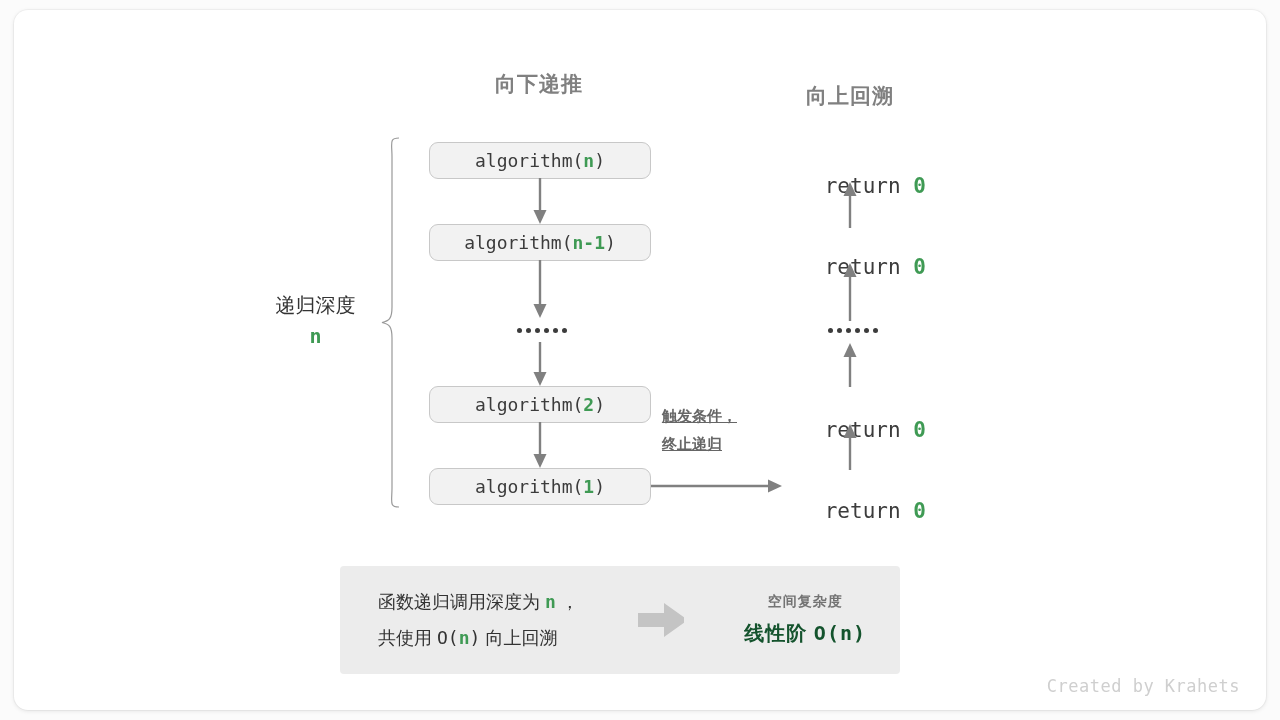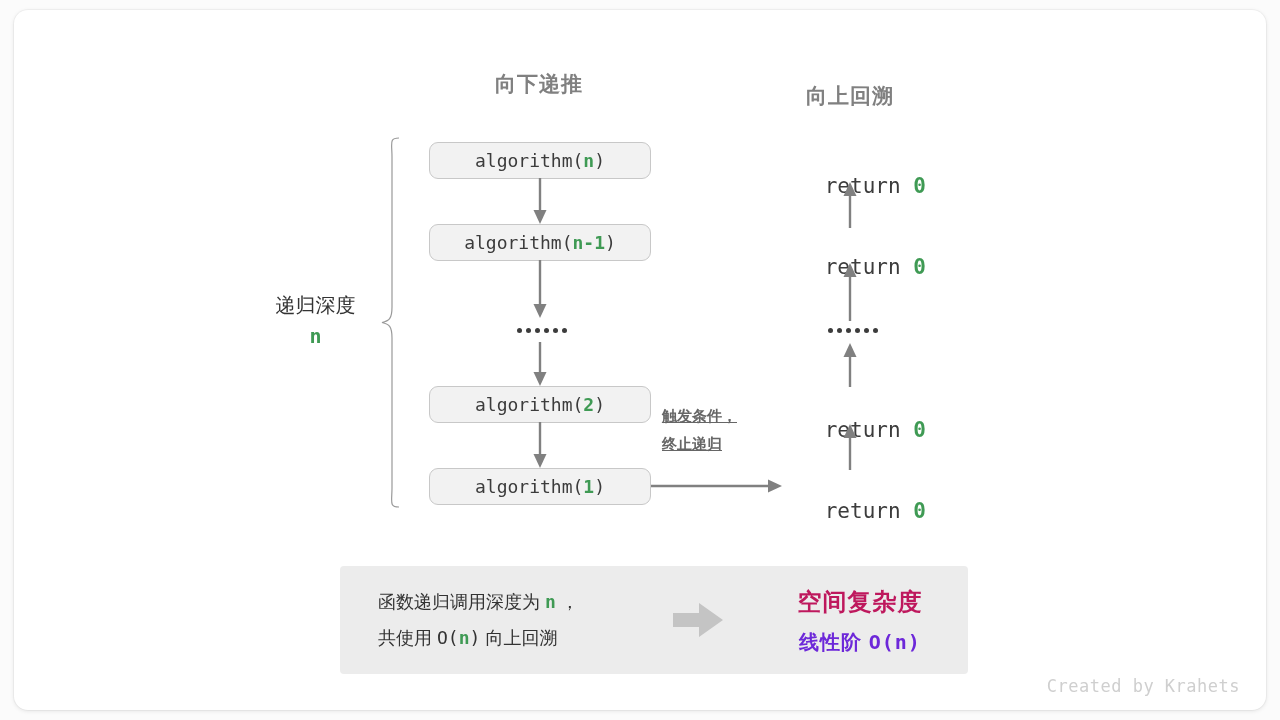--- a/index.html
+++ b/index.html
@@ -69,33 +69,33 @@
   
   .note {
     font-size: 15px; font-weight: bold; color: #666;
     line-height: 1.85; white-space: nowrap; text-decoration: underline;
   }
 
   
   #summary {
     position: absolute;
     left: 326px; top: 556px;
-    width: 628px; height: 108px;
+    width: 560px; height: 108px;
     background: #ececec;
     border-radius: 4px;
     display: flex; align-items: center;
   }
   .sum-left { margin-left: 38px; width: 290px; }
   .sum-left div { font-size: 18px; color: #333; line-height: 1.95; white-space: pre; }
   .sum-left .g { color: #3f9a54; font-weight: bold; font-family: "DejaVu Sans Mono", monospace; }
   .sum-left .mono { font-family: "DejaVu Sans Mono", monospace; }
   .sum-arrow { margin-left: 8px; }
   .sum-right { margin-left: 26px; text-align: center; width: 220px; }
-  .sum-right .r1 { font-size: 24px; font-weight: bold; color: #be185d; line-height: 1.8; letter-spacing:1px; }
-  .sum-right .r2 { font-size: 20px; font-weight: bold; color: #6d28d9; line-height: 1.8; letter-spacing:1px; }
+  .sum-right .r1 { font-size: 14px; font-weight: bold; color: #737373; line-height: 1.8; letter-spacing:1px; }
+  .sum-right .r2 { font-size: 20px; font-weight: bold; color: #14532d; line-height: 1.8; letter-spacing:1px; }
   .sum-right .r2 .mono { font-family: "DejaVu Sans Mono", monospace; }
 
   
   #credit {
     position: absolute; right: 26px; bottom: 14px;
     font-family: "DejaVu Sans Mono", monospace;
     font-size: 17px; color: #cfcfcf; letter-spacing: 0.5px;
   }
 </style>
 </head>

